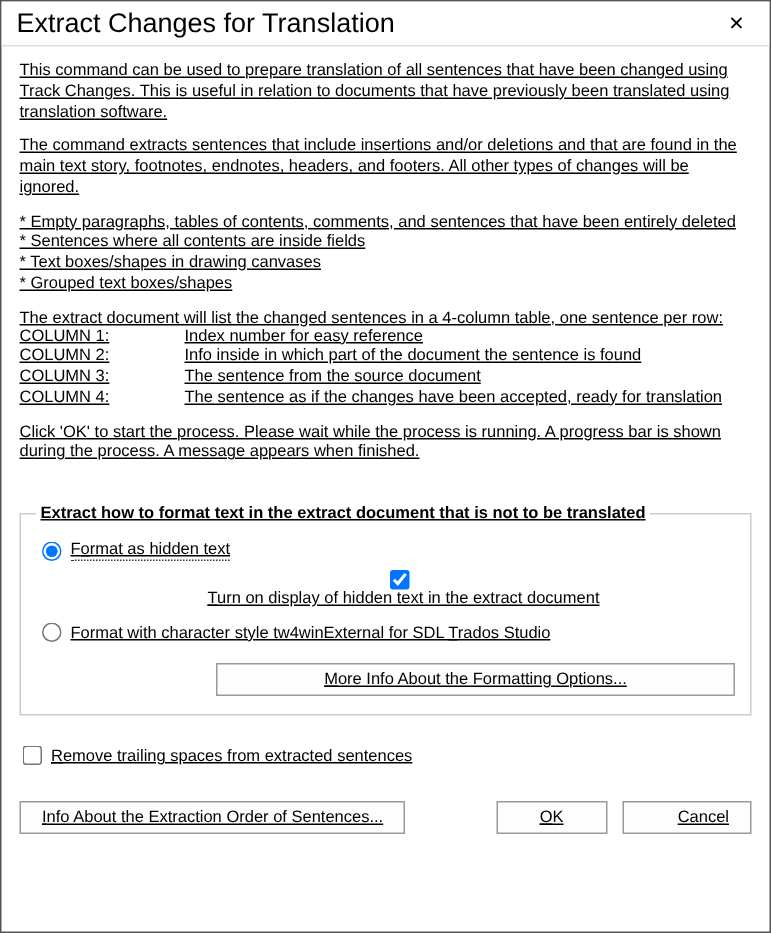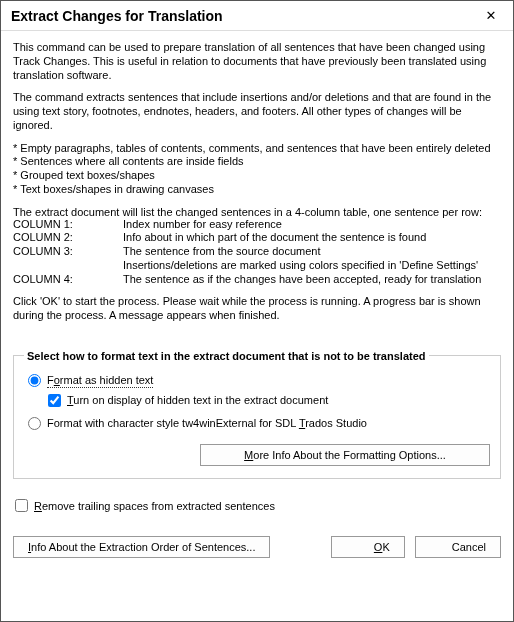--- a/index.html
+++ b/index.html
@@ -18,144 +18,140 @@
 .titlebar {
   height: 30px;
   background: #fff;
   border-bottom: 1px solid #ddd;
   display: flex;
   align-items: center;
   padding: 0 0 0 10px;
 }
 .titlebar .title {
   flex: 1;
-  font-size: 14px;
-  font-weight: bold;
+  font-size: 18px;
 }
 .titlebar .close {
   width: 44px;
   height: 28px;
   display: flex;
   align-items: center;
   justify-content: center;
   font-size: 13px;
   font-family: sans-serif;
 }
 .body {
   flex: 1;
   padding: 10px 12px 12px 12px;
   display: flex;
   flex-direction: column;
+  text-decoration: underline;
 }
 .para { margin: 0 0 9px 0; line-height: 1.25; }
 .colrow { display: flex; line-height: 1.25; }
 .colkey { width: 110px; flex-shrink: 0; }
 fieldset.group {
   border: 1px solid #ccc;
   margin: 18px 0 0 0;
   padding: 6px 10px 12px 10px;
 }
 fieldset.group legend {
   font-weight: bold;
   font-size: 11px;
   padding: 0 3px;
 }
 .radio-row, .check-row {
   display: flex;
   align-items: center;
   margin: 6px 0 0 4px;
 }
 .radio-row input, .check-row input { margin: 0 6px 0 0; }
-.indent { margin-left: 24px; }
+.indent { margin-left: 24px; flex-direction: column; }
 .dotted { border-bottom: 1px dotted #333; padding-bottom: 1px; text-align: right; }
 .btn {
   font: inherit;
   background: #fdfdfd;
   border: 1px solid #999;
   padding: 4px 14px;
   min-height: 22px;
 }
 .moreinfo-row {
   display: flex;
   justify-content: flex-end;
   margin-top: 14px;
 }
-.moreinfo-row .btn { width: 290px; text-align: center; }
+.moreinfo-row .btn { width: 346px; text-align: center; }
 .remove-row {
   display: flex;
   align-items: flex-end;
   margin: 20px 0 0 2px;
 }
 .remove-row input { margin: 0 6px 0 0; }
 .bottom {
   display: flex;
   align-items: center;
   margin-top: 24px;
   gap: 10px;
 }
 .bottom .spacer { flex: 1; }
-.bottom .btn.primary { min-width: 74px; text-align: right; }
+.bottom .btn.primary { min-width: 74px; }
 .bottom .btn.cancel { min-width: 74px; padding-left: 36px; }
 .bottom .btn.info { min-width: 250px; text-align: left; }
 u.ak { text-decoration: underline; }
 </style>
 </head>
 <body>
 
 <div class="titlebar">
   <div class="title">Extract Changes for Translation</div>
   <div class="close">
     <span>✕</span>
   </div>
 </div>
 
 <div class="body">
 
   <p class="para">This command can be used to prepare translation of all sentences that have been changed using Track Changes. This is useful in relation to documents that have previously been translated using translation software.</p>
-  <p class="para">The command extracts sentences that include insertions and/or deletions and that are found in the using text story, footnotes, endnotes, headers, and footers. All other types of changes will be ignored.</p>
+  <p class="para">The command extracts sentences that include insertions and/or deletions and that are found in the main text story, footnotes, endnotes, headers, and footers. All other types of changes will be ignored.</p>
 
   <div class="para" style="margin-bottom:0">
     <div>* Empty paragraphs, tables of contents, comments, and sentences that have been entirely deleted</div>
     <div>* Sentences where all contents are inside fields</div>
+    <div>* Text boxes/shapes in drawing canvases</div>
     <div>* Grouped text boxes/shapes</div>
-    <div>* Text boxes/shapes in drawing canvases</div>
   </div>
 
   <div style="height:9px"></div>
 
   <div>
     <div>The extract document will list the changed sentences in a 4-column table, one sentence per row:</div>
     <div class="colrow">
       <div class="colkey">COLUMN 1:</div>
       <div>Index number for easy reference</div>
     </div>
     <div class="colrow">
       <div class="colkey">COLUMN 2:</div>
-      <div>Info about in which part of the document the sentence is found</div>
+      <div>Info inside in which part of the document the sentence is found</div>
     </div>
     <div class="colrow">
       <div class="colkey">COLUMN 3:</div>
       <div>The sentence from the source document</div>
-    </div>
-    <div class="colrow">
-      <div class="colkey"></div>
-      <div>Insertions/deletions are marked using colors specified in 'Define Settings'</div>
     </div>
     <div class="colrow">
       <div class="colkey">COLUMN 4:</div>
       <div>The sentence as if the changes have been accepted, ready for translation</div>
     </div>
   </div>
 
   <div style="height:9px"></div>
 
   <p class="para">Click 'OK' to start the process. Please wait while the process is running. A progress bar is shown during the process. A message appears when finished.</p>
 
   <fieldset class="group">
-    <legend>Select how to format text in the extract document that is not to be translated</legend>
+    <legend>Extract how to format text in the extract document that is not to be translated</legend>
 
     <label class="radio-row">
       <input type="radio" name="fmt" checked="" style="">
       <span class="dotted"><span>F</span><u class="ak">o</u><span>rmat as hidden text</span></span>
     </label>
 
     <label class="check-row indent">
       <input type="checkbox" checked="" style="">
       <span><u class="ak">T</u><span>urn on display of hidden text in the extract document</span></span>
     </label>

